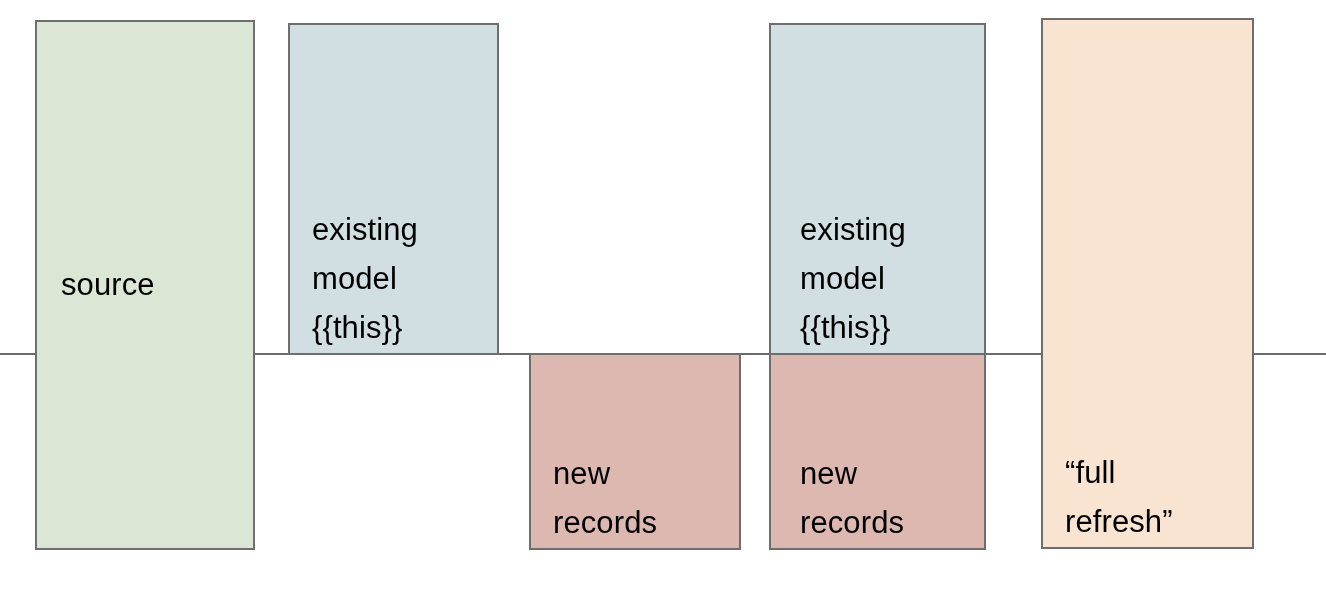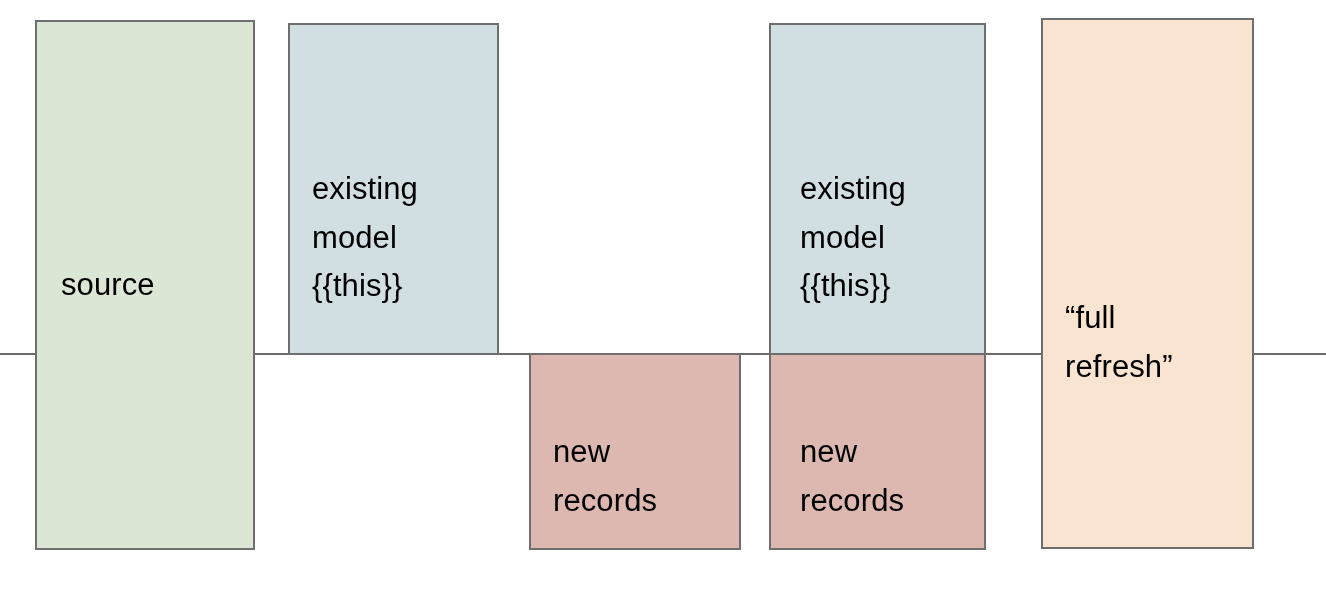--- a/index.html
+++ b/index.html
@@ -27,21 +27,21 @@
     background: #6b6b6b;
     top: 353px;
     z-index: 1;
   }
   .block {
     position: absolute;
     box-sizing: border-box;
     border: 2px solid #6e6e6e;
     z-index: 2;
     display: flex;
-    align-items: center;
+    align-items: flex-end;
     justify-content: flex-start;
   }
   .block-label {
     font-size: 31px;
     line-height: 1.58;
     color: #000000;
     white-space: pre-line;
     letter-spacing: 0.1px;
     padding: 0 0 0 22px;
   }

